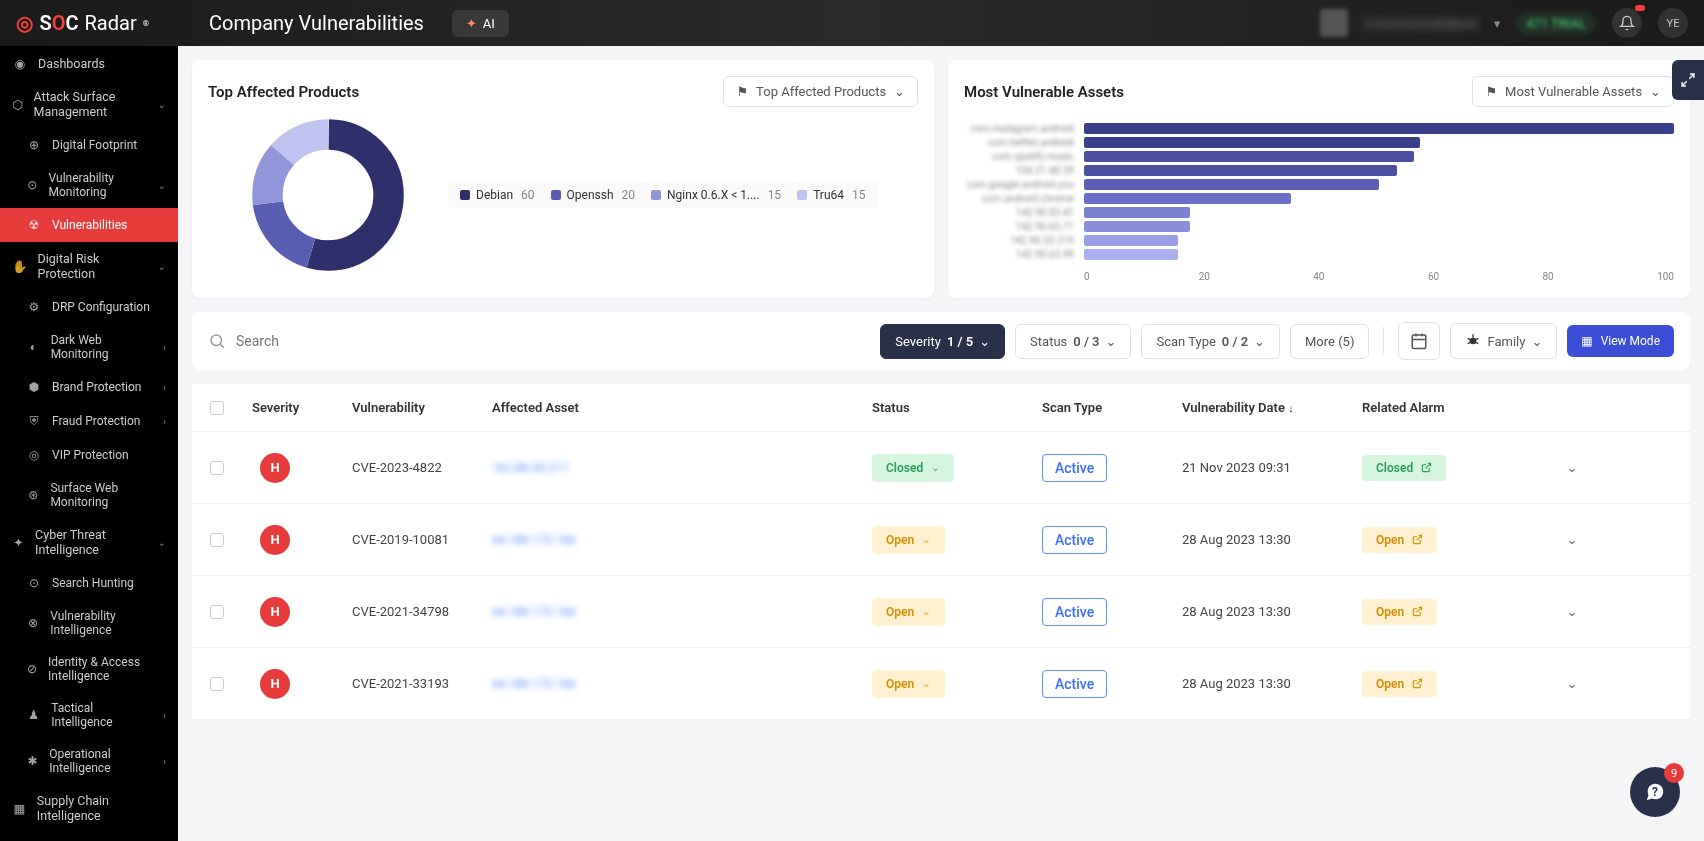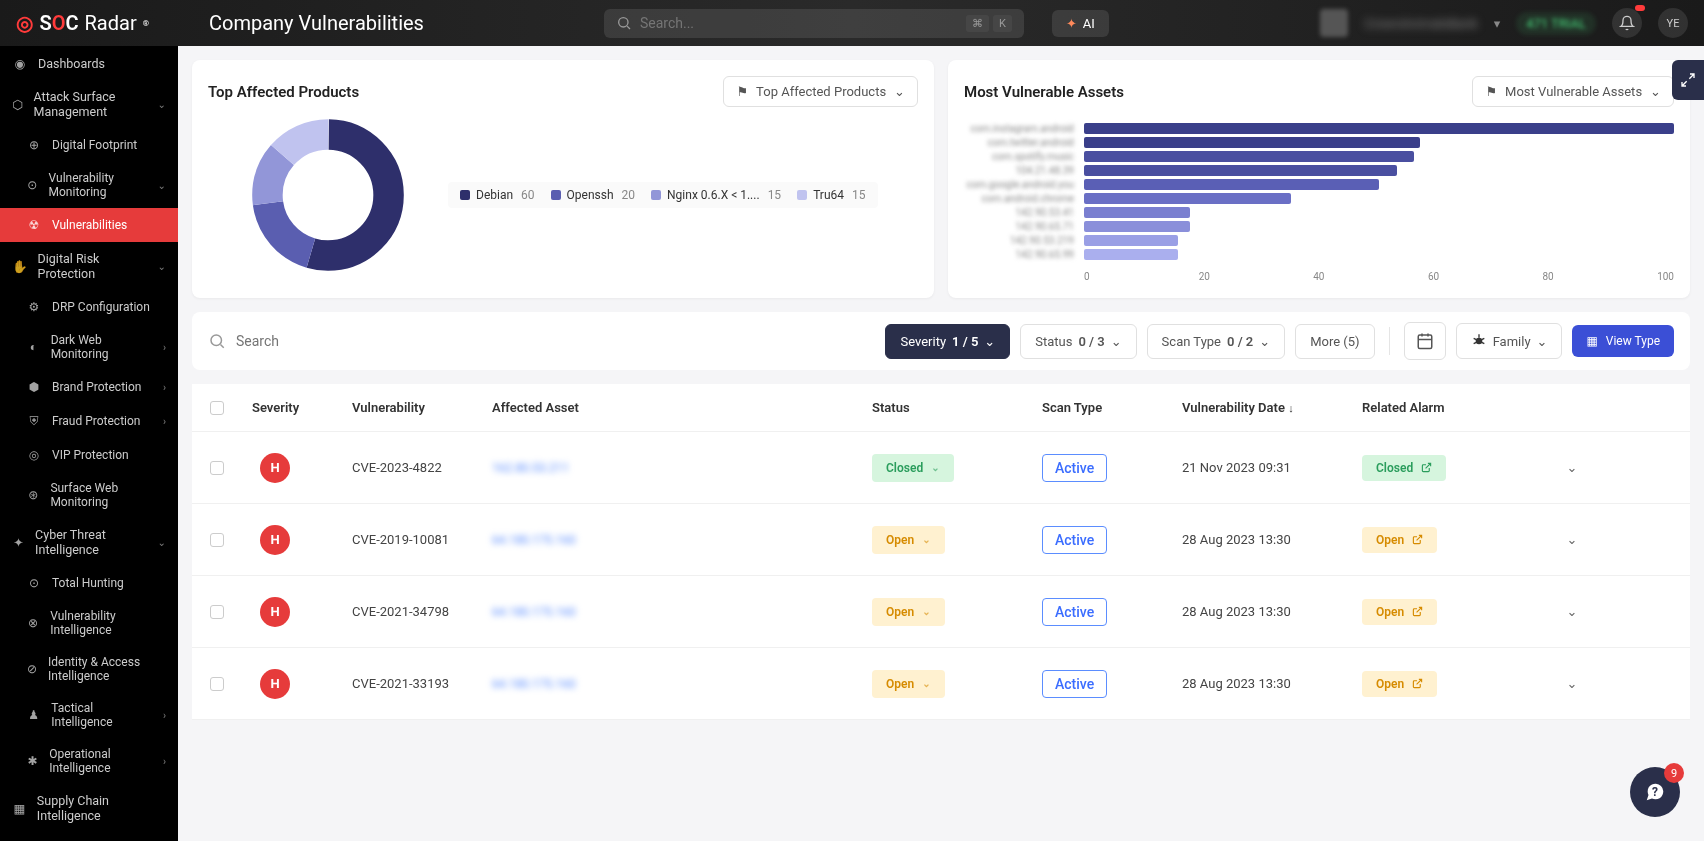--- a/index.html
+++ b/index.html
@@ -99,31 +99,20 @@
 <body>
 
 <div class="topbar">
   <div class="logo">
     <span style="color:#ff3b3b;">◎</span>
       <span>S<span class="red" style="color:#ff3b3b">O</span>C</span>
       <span style="font-weight:400">Radar</span>
       <sup style="font-size:8px">®</sup>
   </div>
   <div class="page-title">Company Vulnerabilities</div>
-  <div class="searchbox">
-    <span>
-      <svg width="16" height="16" viewBox="0 0 24 24" fill="none" stroke="#999" stroke-width="2">
-          <circle cx="11" cy="11" r="7"></circle>
-          <line x1="21" y1="21" x2="16.65" y2="16.65"></line>
-        </svg>
-    </span>
-    <input placeholder="Search..." style="">
-    <span class="kbd">⌘</span>
-    <span class="kbd">K</span>
-  </div>
   <div class="ai-btn">
     <span style="color:#ff8a5b">✦</span>
       <span>AI</span>
   </div>
   <div class="spacer"></div>
   <div class="user-area">
     <div class="avatar-sm"></div>
     <span class="blurred">CrownAnimalsBank</span>
     <span style="color:#888">▾</span>
     <span class="pill-green">471 TRIAL</span>
@@ -194,21 +183,21 @@
         <span class="nav-icon">⊛</span>
         <span>Surface Web Monitoring</span>
       </div>
       <div class="nav-item">
         <span class="nav-icon">✦</span>
         <span>Cyber Threat Intelligence</span>
         <span class="chev">⌄</span>
       </div>
       <div class="nav-item sub">
         <span class="nav-icon">⊙</span>
-        <span>Total Hunting</span>
+        <span>Search Hunting</span>
       </div>
       <div class="nav-item sub">
         <span class="nav-icon">⊗</span>
         <span>Vulnerability Intelligence</span>
       </div>
       <div class="nav-item sub">
         <span class="nav-icon">⊘</span>
         <span>Identity &amp; Access Intelligence</span>
       </div>
       <div class="nav-item sub">
@@ -407,21 +396,21 @@
             <line x1="20" y1="8" x2="16" y2="10" stroke="#333" stroke-width="2"></line>
             <line x1="4" y1="16" x2="8" y2="14" stroke="#333" stroke-width="2"></line>
             <line x1="20" y1="16" x2="16" y2="14" stroke="#333" stroke-width="2"></line>
           </svg>
       </span>
       <span>Family</span>
       <span>⌄</span>
     </div>
     <div class="view-mode-btn" style="background:#3b4fd6">
       <span>▦</span>
-      <span>View Type</span>
+      <span>View Mode</span>
     </div>
   </div>
 
 
   <div class="table">
     <div class="thead">
       <div>
           <div class="chk"></div>
         </div>
       <div>Severity</div>

